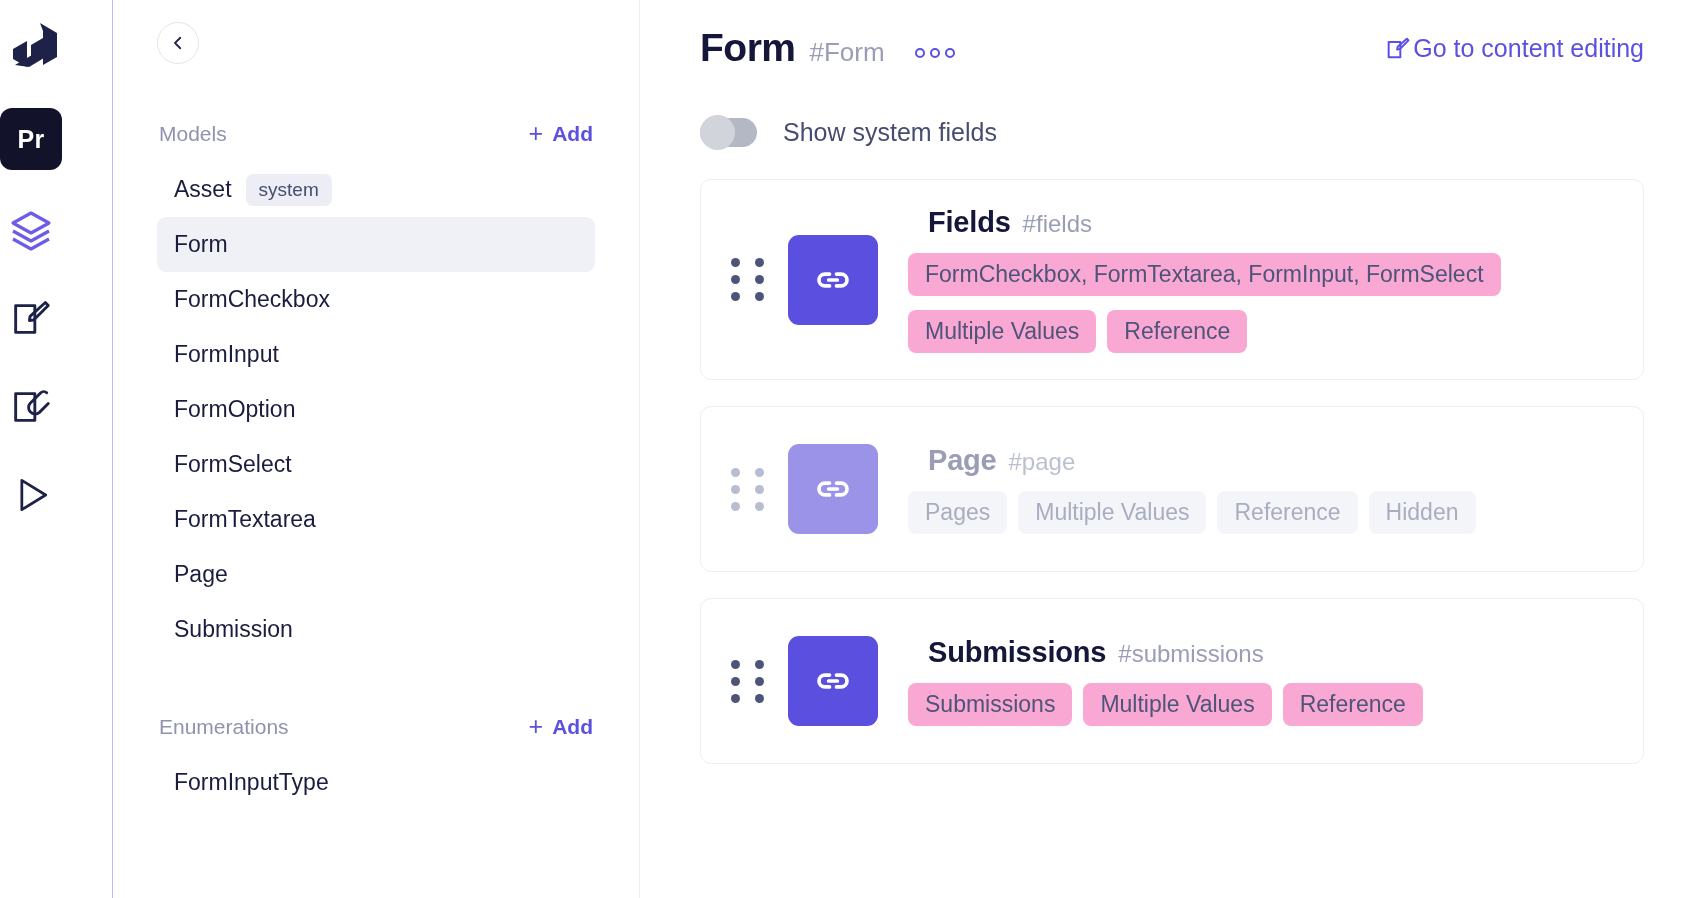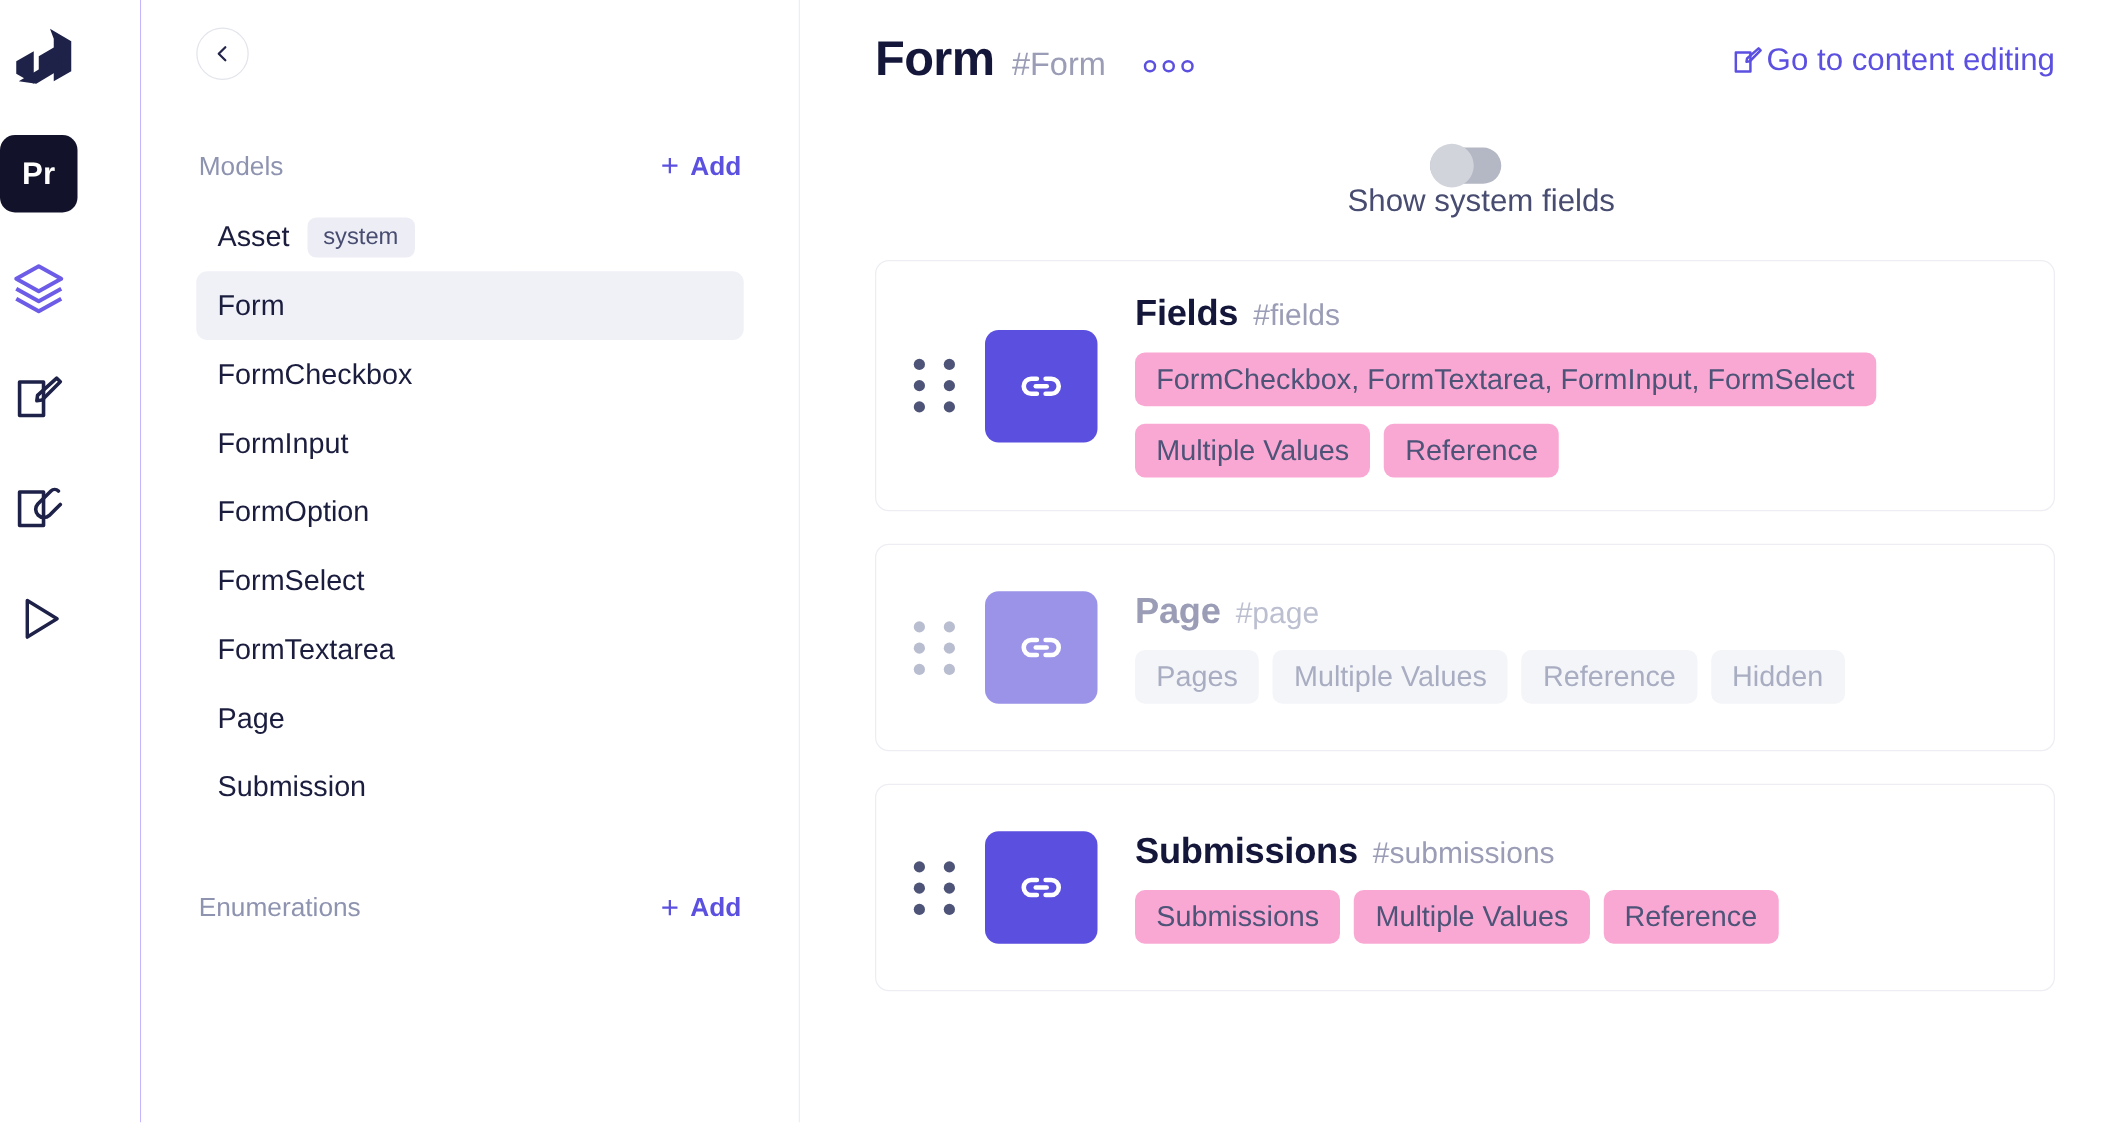--- a/index.html
+++ b/index.html
@@ -83,21 +83,21 @@
   .title-row { display: flex; align-items: baseline; }
   .main-title { font-size: 39px; font-weight: 700; color: #15173a; letter-spacing: -.5px; }
   .main-api { font-size: 26px; color: #9a9db5; margin-left: 14px; }
   .dots-btn { display: flex; align-items: center; gap: 5px; margin-left: 30px; align-self: center; margin-top: 10px; cursor: pointer; }
   .dot-ring { width: 10px; height: 10px; border-radius: 50%; border: 2px solid #5b50e0; }
   .edit-link {
     display: flex; align-items: center; gap: 1px;
     color: #5b50e0; font-size: 25px; cursor: pointer; margin-top: 8px;
   }
 
-  .toggle-row { display: flex; align-items: center; margin-top: 48px; flex-direction: column; }
+  .toggle-row { display: flex; align-items: center; margin-top: 48px; }
   .toggle {
     width: 57px; height: 29px; border-radius: 15px;
     background: #b4b7c4; position: relative; cursor: pointer; flex: 0 0 auto;
   }
   .toggle .knob {
     position: absolute; left: 0; top: -3px;
     width: 35px; height: 35px; border-radius: 50%;
     background: #d2d4dc;
   }
   .toggle-label { margin-left: 26px; font-size: 25px; color: #474c70; }
@@ -115,21 +115,21 @@
   .grip i { width: 9px; height: 9px; border-radius: 50%; background: #4d5478; display: block; }
   .card.muted .grip i { background: #b9bdd0; }
   .tile {
     width: 90px; height: 90px; border-radius: 11px;
     background: #5b4fe0; flex: 0 0 auto;
     display: flex; align-items: center; justify-content: center;
     margin-right: 30px;
   }
   .card.muted .tile { background: #9b93e8; }
   .cbody { flex: 1 1 auto; min-width: 0; }
-  .crow1 { display: flex; align-items: baseline; }
+  .crow1 { display: flex; align-items: baseline; margin-left: 20px; }
   .cname { font-size: 29px; font-weight: 700; color: #15173a; letter-spacing: -.2px; }
   .capi { font-size: 24px; color: #9a9db5; margin-left: 12px; }
   .card.muted .cname { color: #9a9db5; }
   .card.muted .capi { color: #bcbfd0; }
   .pillrow { display: flex; flex-wrap: wrap; gap: 11px; margin-top: 14px; }
   .pill {
     background: #f9a8d4; color: #4d5478;
     border-radius: 8px; padding: 8px 17px; font-size: 23px;
     white-space: nowrap;
   }
@@ -230,20 +230,25 @@
       </div>
     </div>
 
     <div class="group-head">
       <div class="group-label">Enumerations</div>
       <div class="add-btn">
         <span class="add-plus">+</span>
         <span>Add</span>
       </div>
     </div>
+    <div class="mlist">
+      <div class="mitem">
+        <span>FormInputType</span>
+      </div>
+    </div>
   </div>
 
   <div class="main">
 
     <div class="main-head">
       <div class="title-row">
         <span class="main-title">Form</span>
         <span class="main-api">#Form</span>
         <span class="dots-btn">
           <i class="dot-ring"></i>

